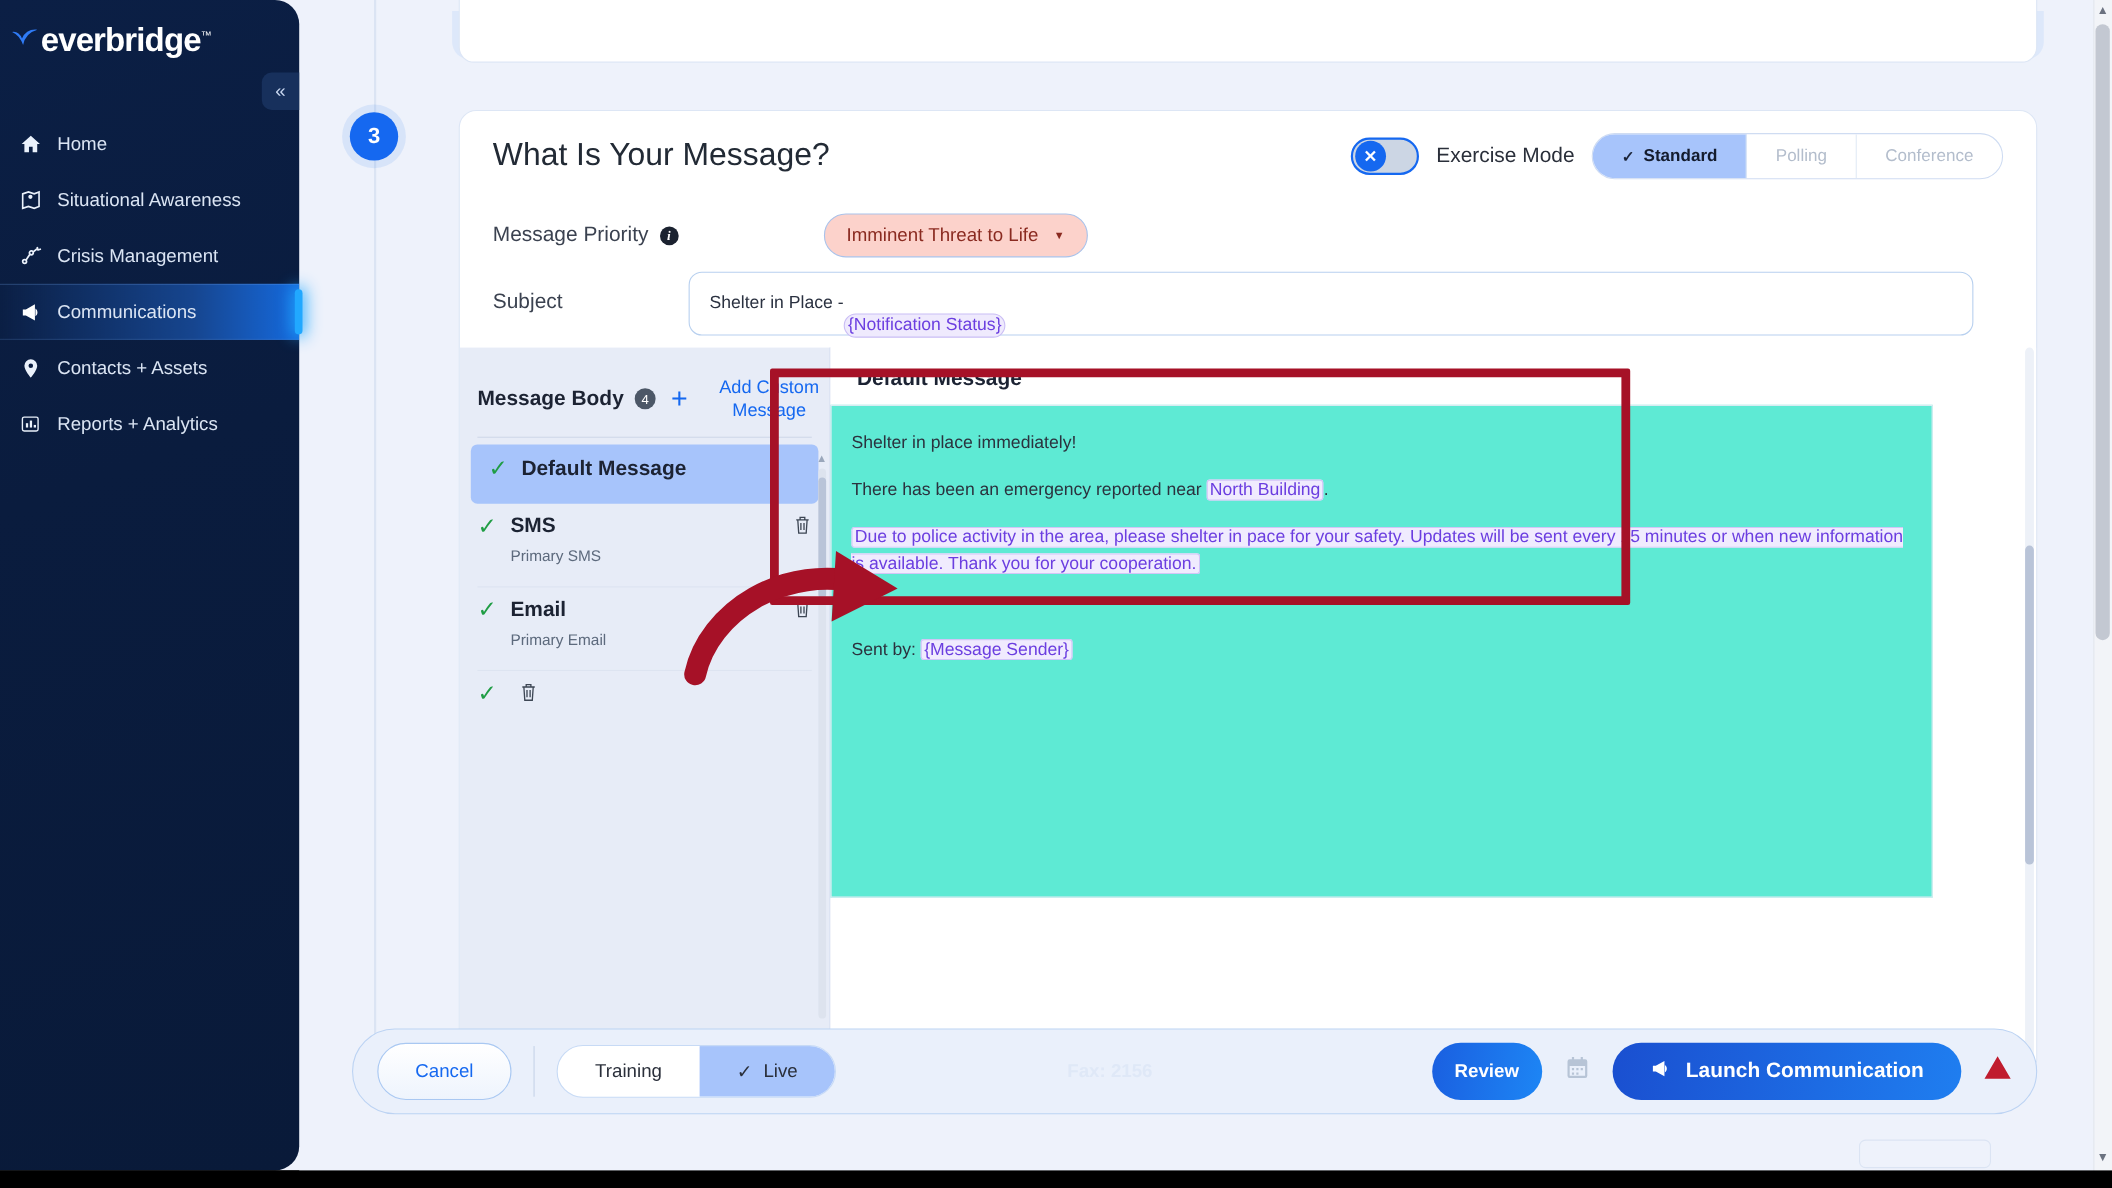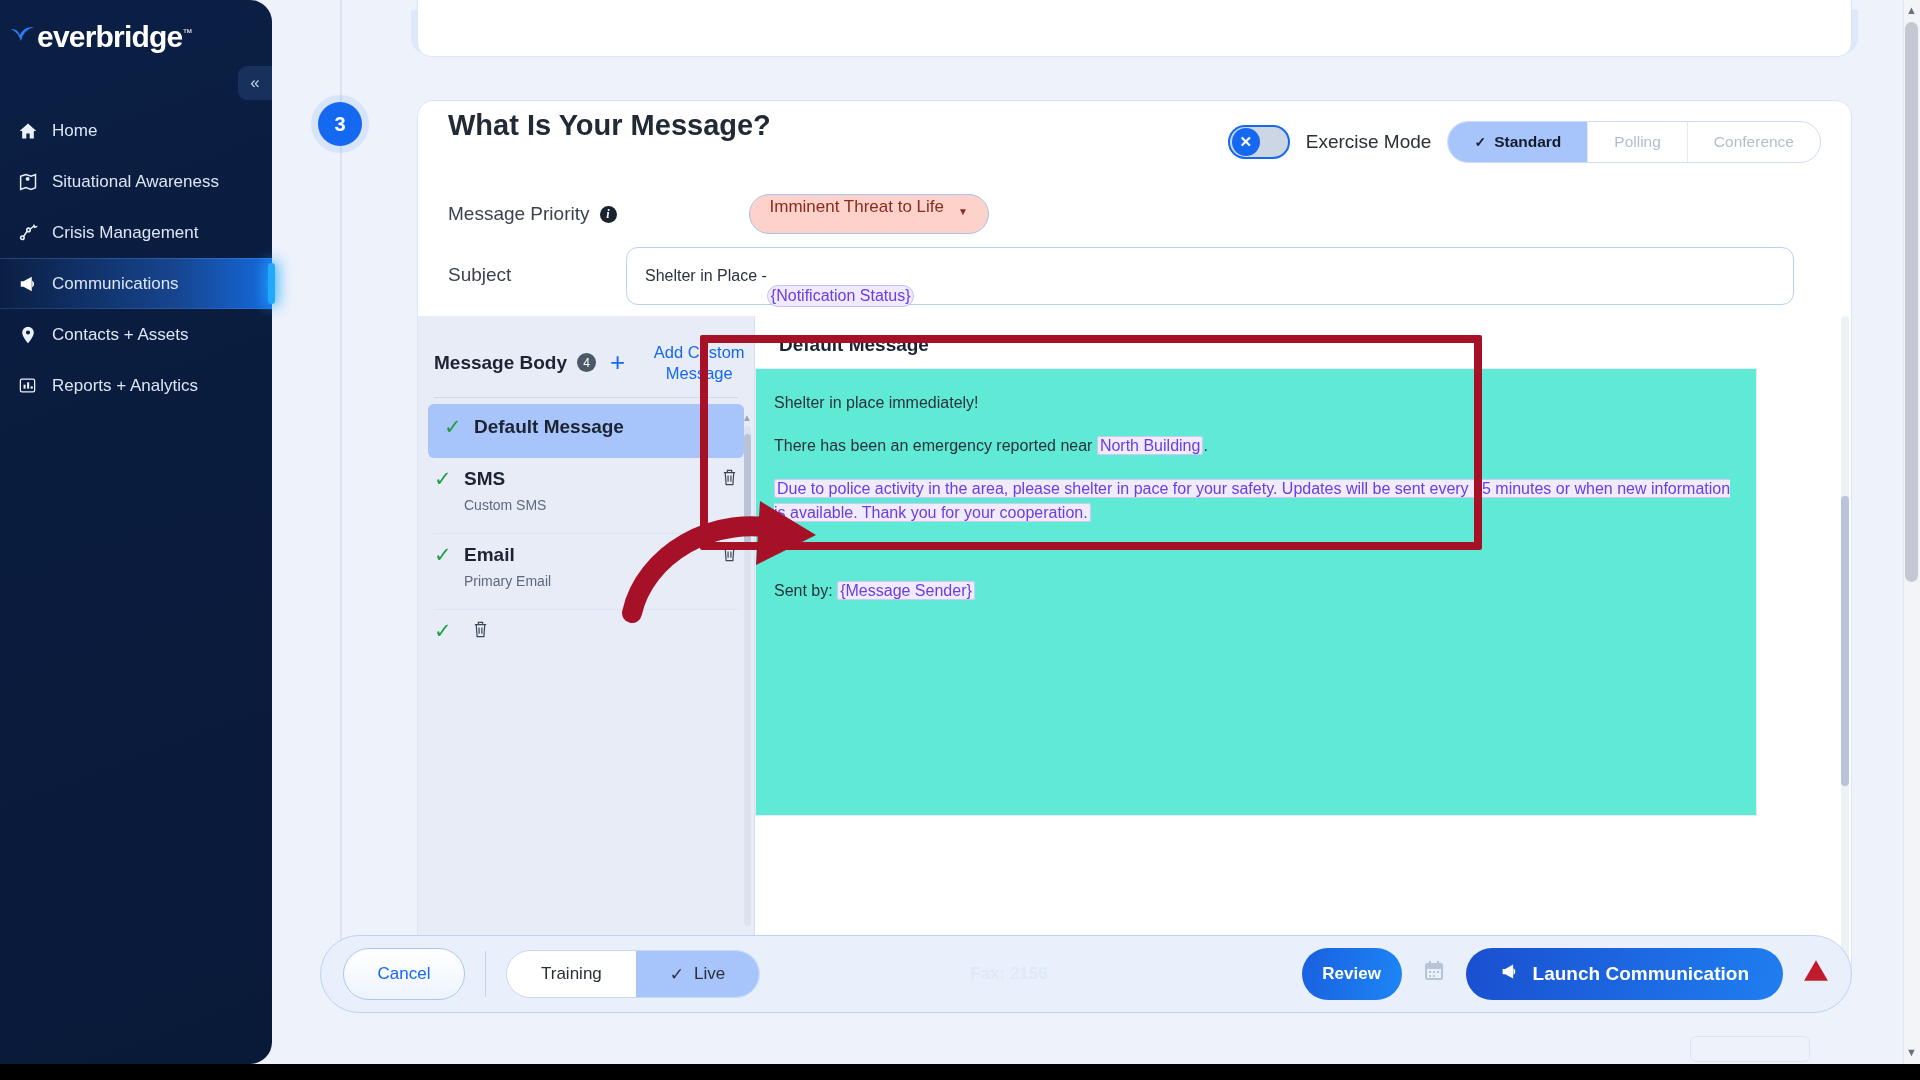--- a/index.html
+++ b/index.html
@@ -111,22 +111,22 @@
   #main-card {
     position: absolute; left: 417px; top: 100px;
     width: 1435px; height: 868px;
     background: #fff;
     border: 1px solid #dde6f5;
     border-radius: 16px 16px 4px 4px;
     z-index: 4;
     overflow: hidden;
   }
   #card-title {
-    position: absolute; left: 30px; top: 8px;
-    font-size: 29px; color: #222a35; font-weight: 700;
+    position: absolute; left: 30px; top: 24px;
+    font-size: 29px; color: #222a35; font-weight: 400;
   }
 
   
   #exercise-row {
     position: absolute; right: 30px; top: 20px;
     display: flex; align-items: center; gap: 16px;
   }
   #toggle {
     width: 62px; height: 34px; border-radius: 18px;
     background: #ccd6e4;
@@ -181,22 +181,22 @@
     margin-left: 10px; margin-top: 1px;
     font-family: "Liberation Serif", serif;
     cursor: pointer;
   }
   #priority-pill {
     margin-left: 132px;
     background: #fcd2cb;
     border: 1px solid #a9c2ea;
     border-radius: 22px;
     height: 40px;
-    padding: 16px 20px;
-    display: flex; align-items: flex-end; gap: 14px;
+    padding: 0 20px;
+    display: flex; align-items: center; gap: 14px;
     color: #8a2a20; font-size: 17px;
     cursor: pointer;
   }
   .caret { font-size: 10px; }
 
   
   #subject-label {
     position: absolute; left: 30px; top: 163px;
     font-size: 19px; color: #3b4250;
   }
@@ -580,21 +580,21 @@
           <span class="msg-check">✓</span>
           <span class="msg-texts">
             <span class="msg-name">Default Message</span>
           </span>
         </div>
 
         <div class="msg-row">
           <span class="msg-check">✓</span>
           <span class="msg-texts">
             <div class="msg-name">SMS</div>
-            <div class="msg-sub">Custom SMS</div>
+            <div class="msg-sub">Primary SMS</div>
           </span>
           <span class="msg-trash">
             <svg width="17" height="19" viewBox="0 0 24 26" fill="none" stroke="#3d4654" stroke-width="1.7">
                 <path d="M4 6h16M9 6V3h6v3M6 6l1.2 17h9.6L18 6"></path>
                 <path d="M10 10v9M14 10v9"></path>
               </svg>
           </span>
         </div>
         <div class="msg-sep"></div>
 

